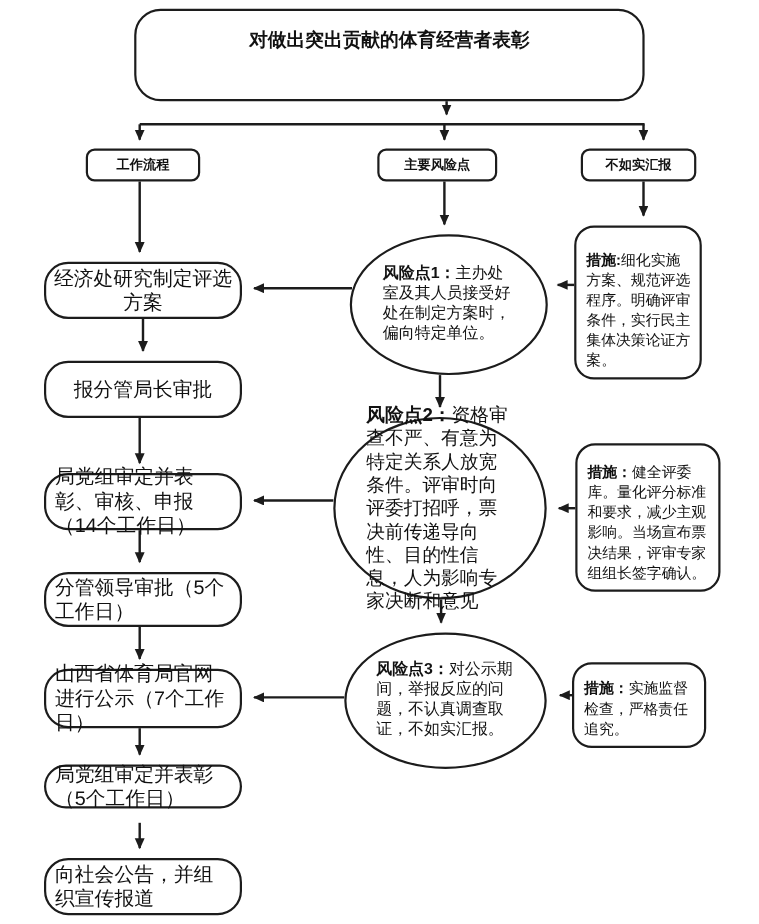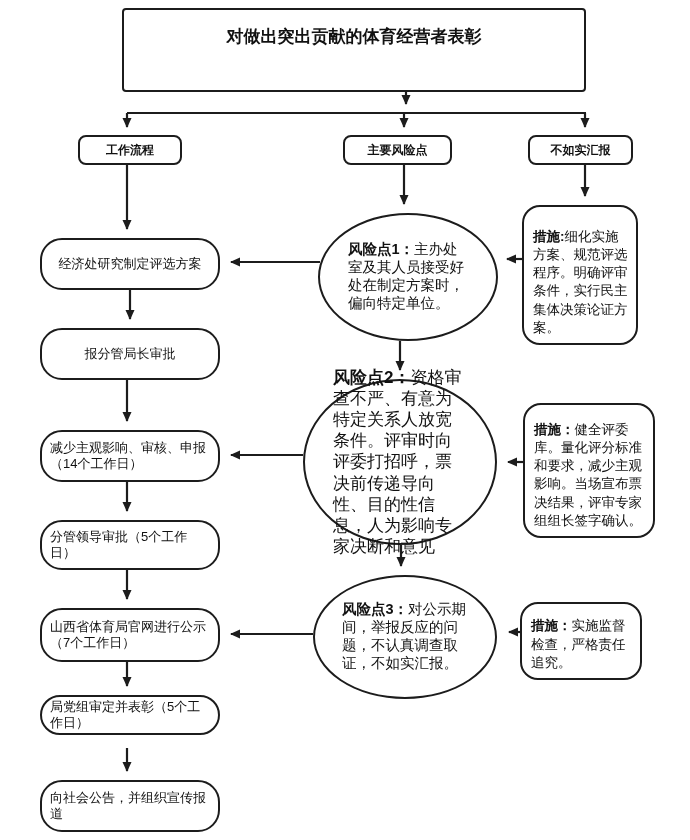--- a/index.html
+++ b/index.html
@@ -9,24 +9,24 @@
     background:#ffffff;
     font-family:"Liberation Sans", sans-serif;
     color:#111111;
     overflow:hidden;
   }
   .connectors{position:absolute;left:0;top:0;width:690px;height:840px;}
   .node{
     position:absolute;box-sizing:border-box;
     border:2px solid #1c1c1c;border-radius:22px;background:#ffffff;
     display:flex;align-items:center;
-    font-size:13px;line-height:1.25;color:#111111;
+    font-size:18px;line-height:1.25;color:#111111;
   }
   .title-box{
-    border-radius:4px;justify-content:center;text-align:center;
+    border-radius:24px;justify-content:center;text-align:center;
     font-weight:bold;font-size:17px;padding:0 30px 26px 30px;
   }
   .header-box{
     border-radius:8px;justify-content:center;text-align:center;
     font-weight:bold;font-size:12px;
   }
   .pbox{padding:3px 8px;text-align:left;}
   .pbox.center{justify-content:center;text-align:center;padding:3px 4px;}
   .ellipse{
     position:absolute;box-sizing:border-box;
@@ -99,21 +99,21 @@
     <span>不如实汇报</span>
   </div>
 
   <div class="node pbox center" style="left:40px;top:238px;width:180px;height:52px;">
     <span>经济处研究制定评选方案</span>
   </div>
   <div class="node pbox center" style="left:40px;top:328px;width:180px;height:52px;">
     <span>报分管局长审批</span>
   </div>
   <div class="node pbox" style="left:40px;top:430px;width:180px;height:52px;">
-    <span>减少主观影响、审核、申报（14个工作日）</span>
+    <span>局党组审定并表彰、审核、申报（14个工作日）</span>
   </div>
   <div class="node pbox" style="left:40px;top:520px;width:180px;height:50px;">
     <span>分管领导审批（5个工作日）</span>
   </div>
   <div class="node pbox" style="left:40px;top:608px;width:180px;height:54px;">
     <span>山西省体育局官网进行公示（7个工作日）</span>
   </div>
   <div class="node pbox" style="left:40px;top:695px;width:180px;height:40px;">
     <span>局党组审定并表彰（5个工作日）</span>
   </div>

